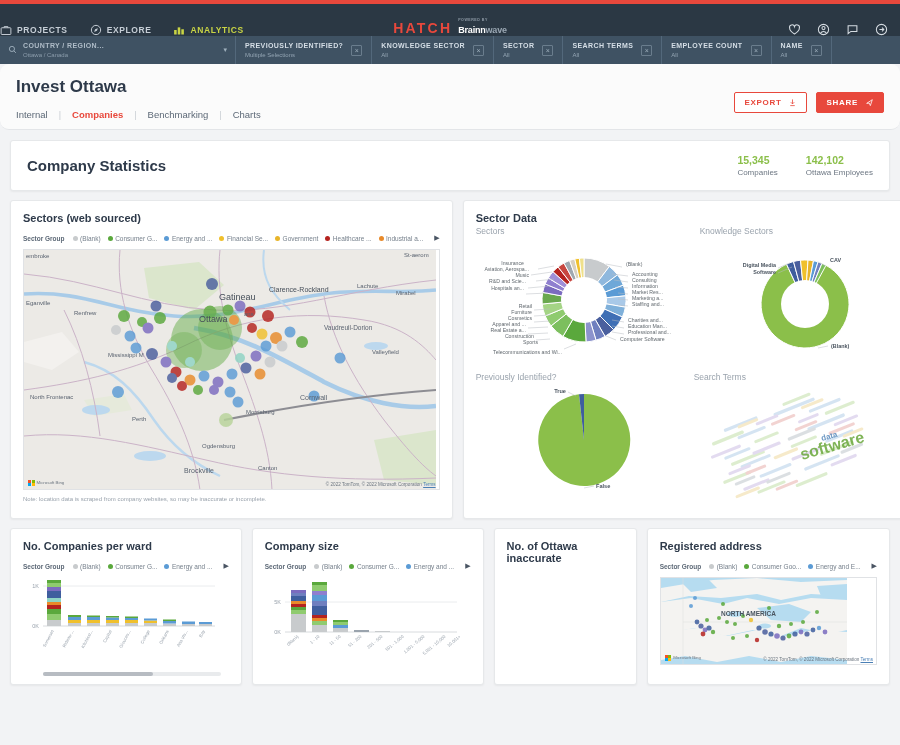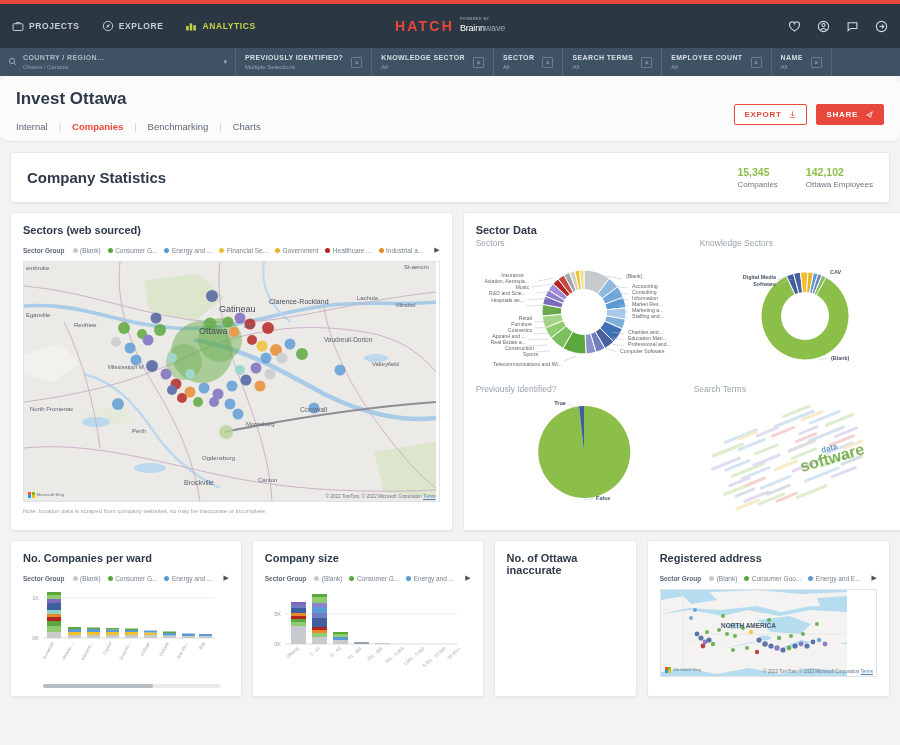--- a/index.html
+++ b/index.html
@@ -9,22 +9,22 @@
     background: #f2f3f5;
     color: #2e3a4a;
     font-size: 11px;
   }
 
   
   .accent-bar { height: 4px; background: #e8483c; }
 
   
   .navbar {
-    height: 44px; background: #2b3844;
-    display: flex; align-items: center; padding: 0 12px;
+    height: 32px; background: #2b3844;
+    display: flex; align-items: flex-end; padding: 0 0;
     position: relative;
   }
   .nav-item {
     display: flex; align-items: center; gap: 5px;
     color: #c6ced6; font-size: 8.5px; font-weight: bold;
     letter-spacing: .6px; margin-right: 22px; cursor: pointer;
   }
   .nav-item.active { color: #c9d444; }
   .nav-ico { width: 12px; height: 12px; display: block; }
   .brand {
@@ -33,21 +33,21 @@
   }
   .brand-hatch {
     color: #e8483c; font-size: 14px; font-weight: bold;
     letter-spacing: 2.2px;
   }
   .brand-right { line-height: 1; padding-bottom: 1px; }
   .brand-powered {
     color: #8d99a5; font-size: 3.6px; font-weight: bold;
     letter-spacing: .5px; display: block; margin-bottom: 1px;
   }
-  .brand-bw { font-size: 9px; font-weight: normal; letter-spacing: -.2px; }
+  .brand-bw { font-size: 9px; font-weight: bold; letter-spacing: -.2px; }
   .brand-bw .b1 { color: #ffffff; }
   .brand-bw .b2 { color: #9aa7b3; }
   .nav-right {
     position: absolute; right: 12px; display: flex;
     align-items: center; gap: 16px;
   }
   .nav-right svg { width: 13px; height: 13px; cursor: pointer; display: block; }
 
   
   .filterbar {

